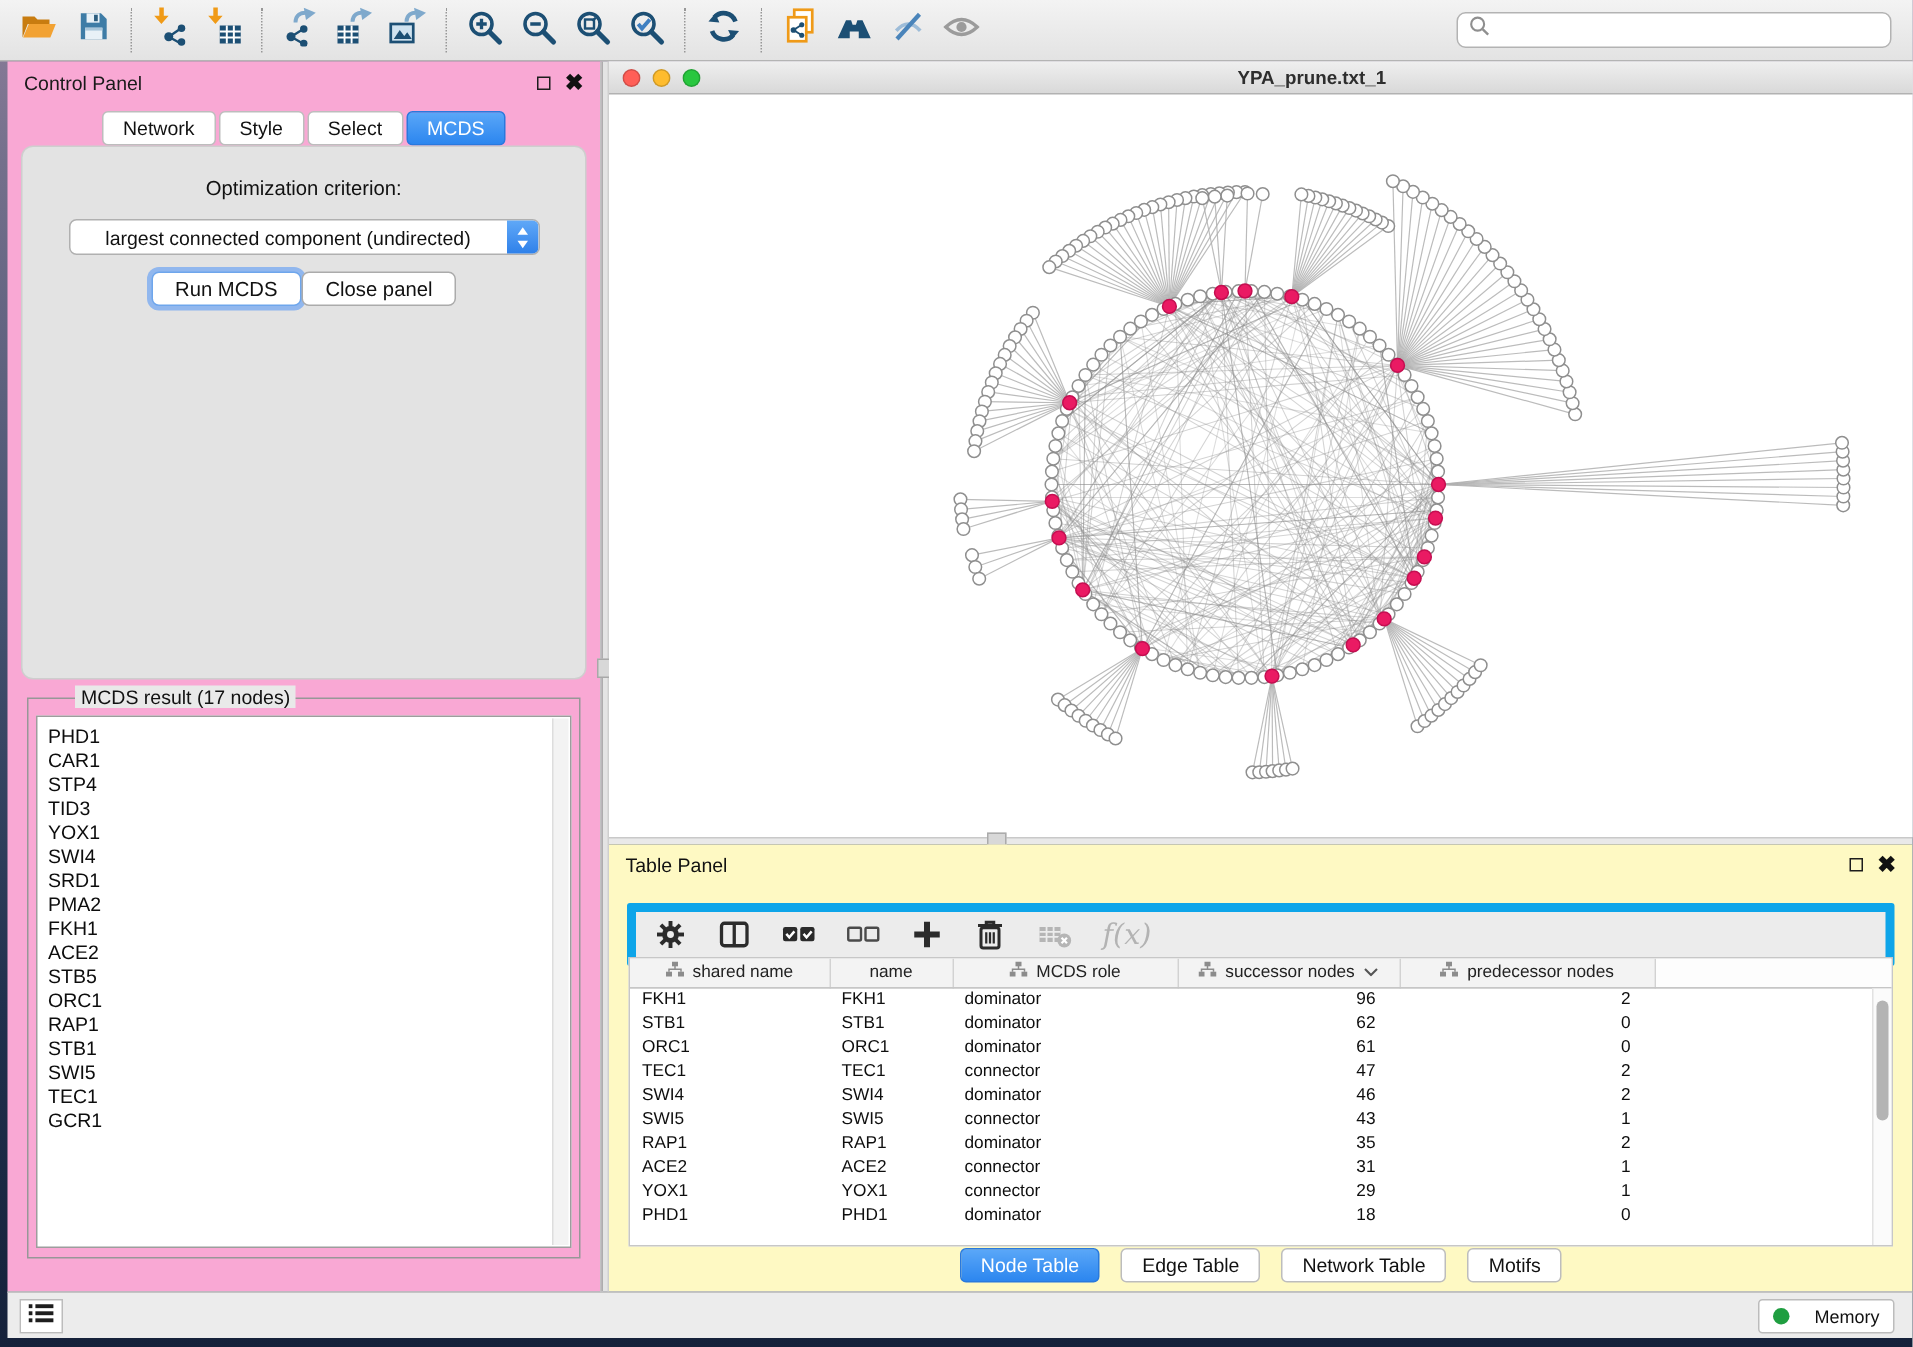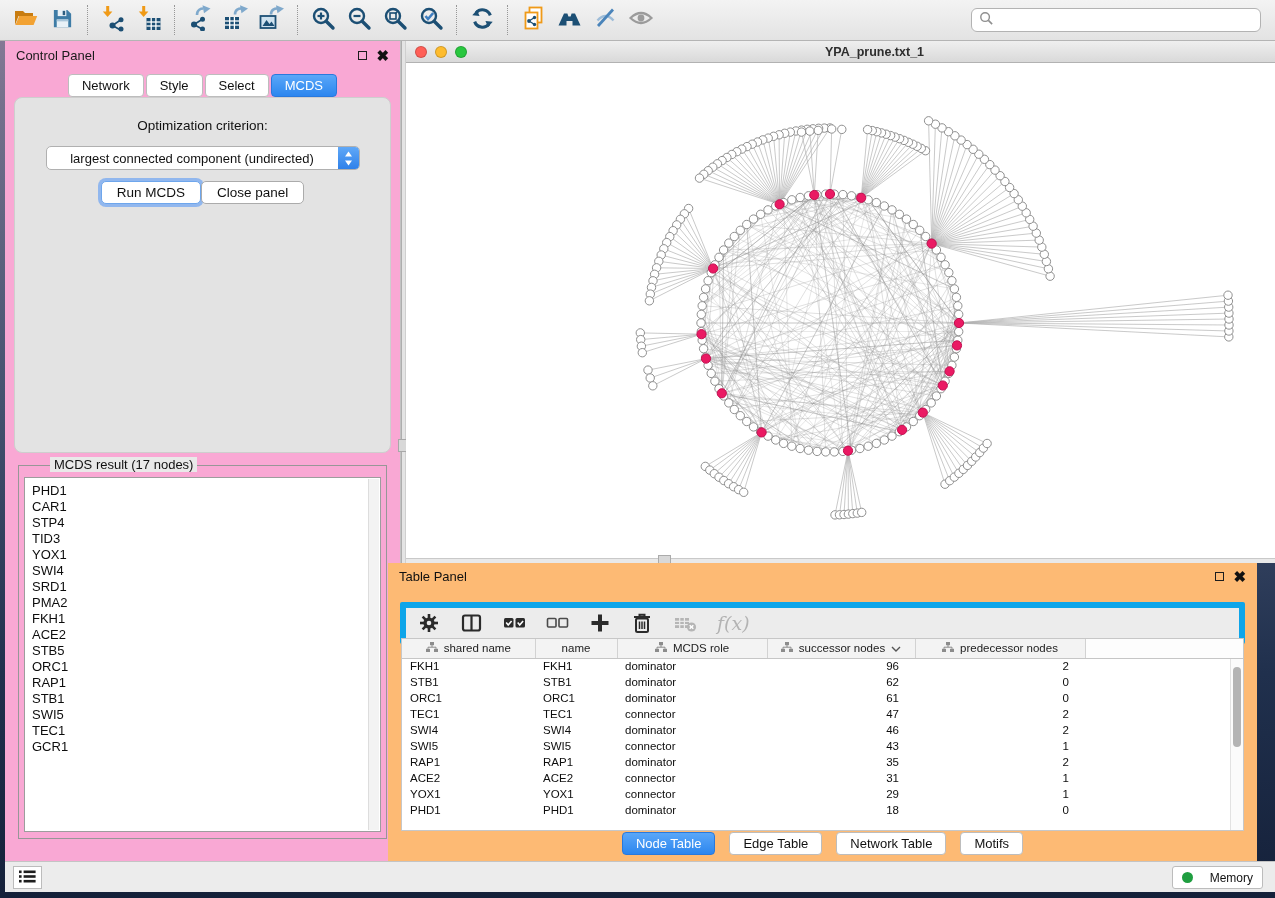--- a/index.html
+++ b/index.html
@@ -55,21 +55,21 @@
   .h-grip { position:absolute; left:252px; top:-4px; width:13px; height:9px; background:#d8d8d8; border:1px solid #ababab; }
   
   .network-window { position:absolute; left:406px; top:41px; width:937px; height:517px; background:#fff; }
   .nw-titlebar { height:22px; background:linear-gradient(#efefef,#d9d9d9); border-bottom:1px solid #b2b2b2;
     display:flex; align-items:center; position:relative; }
   .traffic { display:flex; gap:8px; margin-left:9px; z-index:2; }
   .light { width:12px; height:12px; border-radius:50%; border:1px solid rgba(0,0,0,.18); }
   .nw-title { position:absolute; left:0; right:0; text-align:center; font-size:12.5px; font-weight:700; color:#2e2e2e; }
   .nw-canvas { width:869px; height:495px; background:#fff; }
   
-  .table-panel { position:absolute; left:388px; top:563px; width:869px; height:298px; background:#fdba74; }
+  .table-panel { position:absolute; left:406px; top:563px; width:869px; height:298px; background:#fef9c3; }
   .tp-header { position:absolute; top:0; left:0; right:0; height:26px; display:flex; align-items:center;
     padding:0 11px; font-size:13px; }
   .tp-toolbar { position:absolute; top:27px; left:12px; right:12px; height:42px; background:#ececec;
     border:6px solid #0ea5e9; border-radius:2px; display:flex; align-items:center; gap:20px; padding-left:12px;margin-top:12px; }
   .tp-ic { display:flex; align-items:center; justify-content:center; }
   .fx-label { font-family:"DejaVu Serif", serif; font-style:italic; font-size:19px; color:#b3b3b3; }
   .table-wrap { position:absolute; left:13px; right:13px; top:75px; height:193px; background:#fff;
     border:1px solid #c7c7c7; overflow:hidden; }
   table.node-table { border-collapse:collapse; table-layout:fixed; width:100%; font-size:11.5px; }
   .node-table th { height:19px; background:#f3f3f3; border-right:1px solid #d2d2d2; border-bottom:1px solid #c6c6c6;

